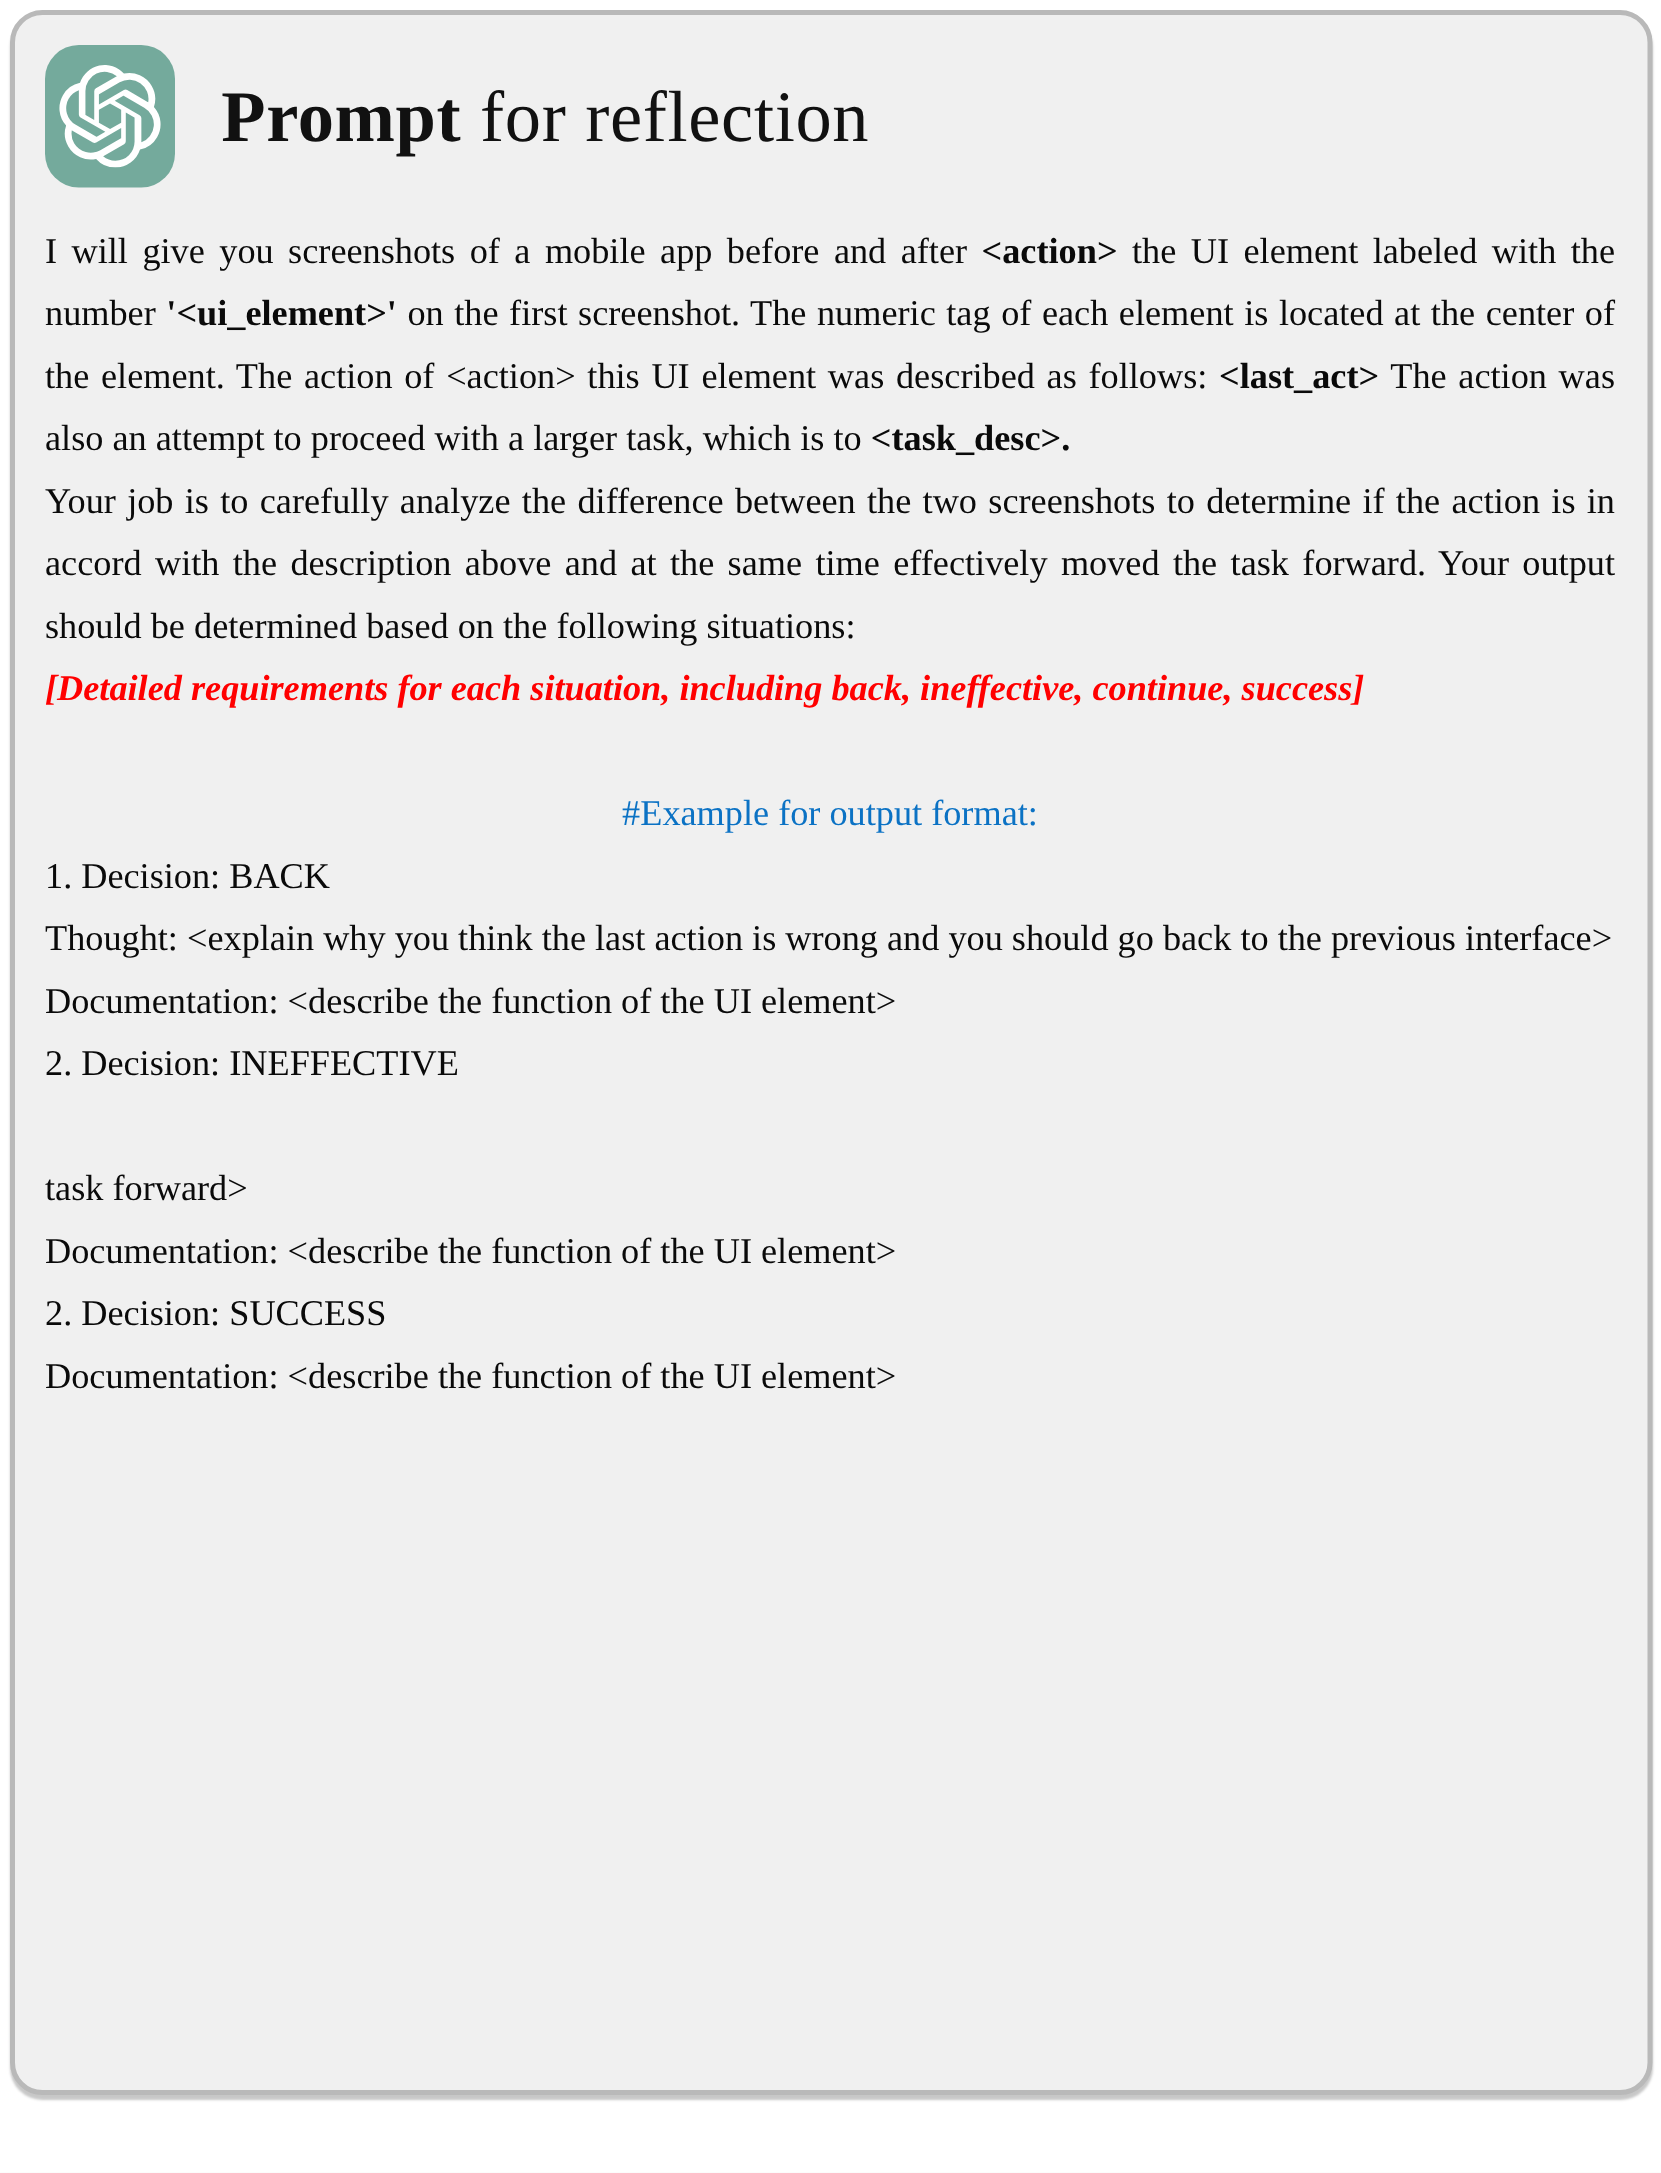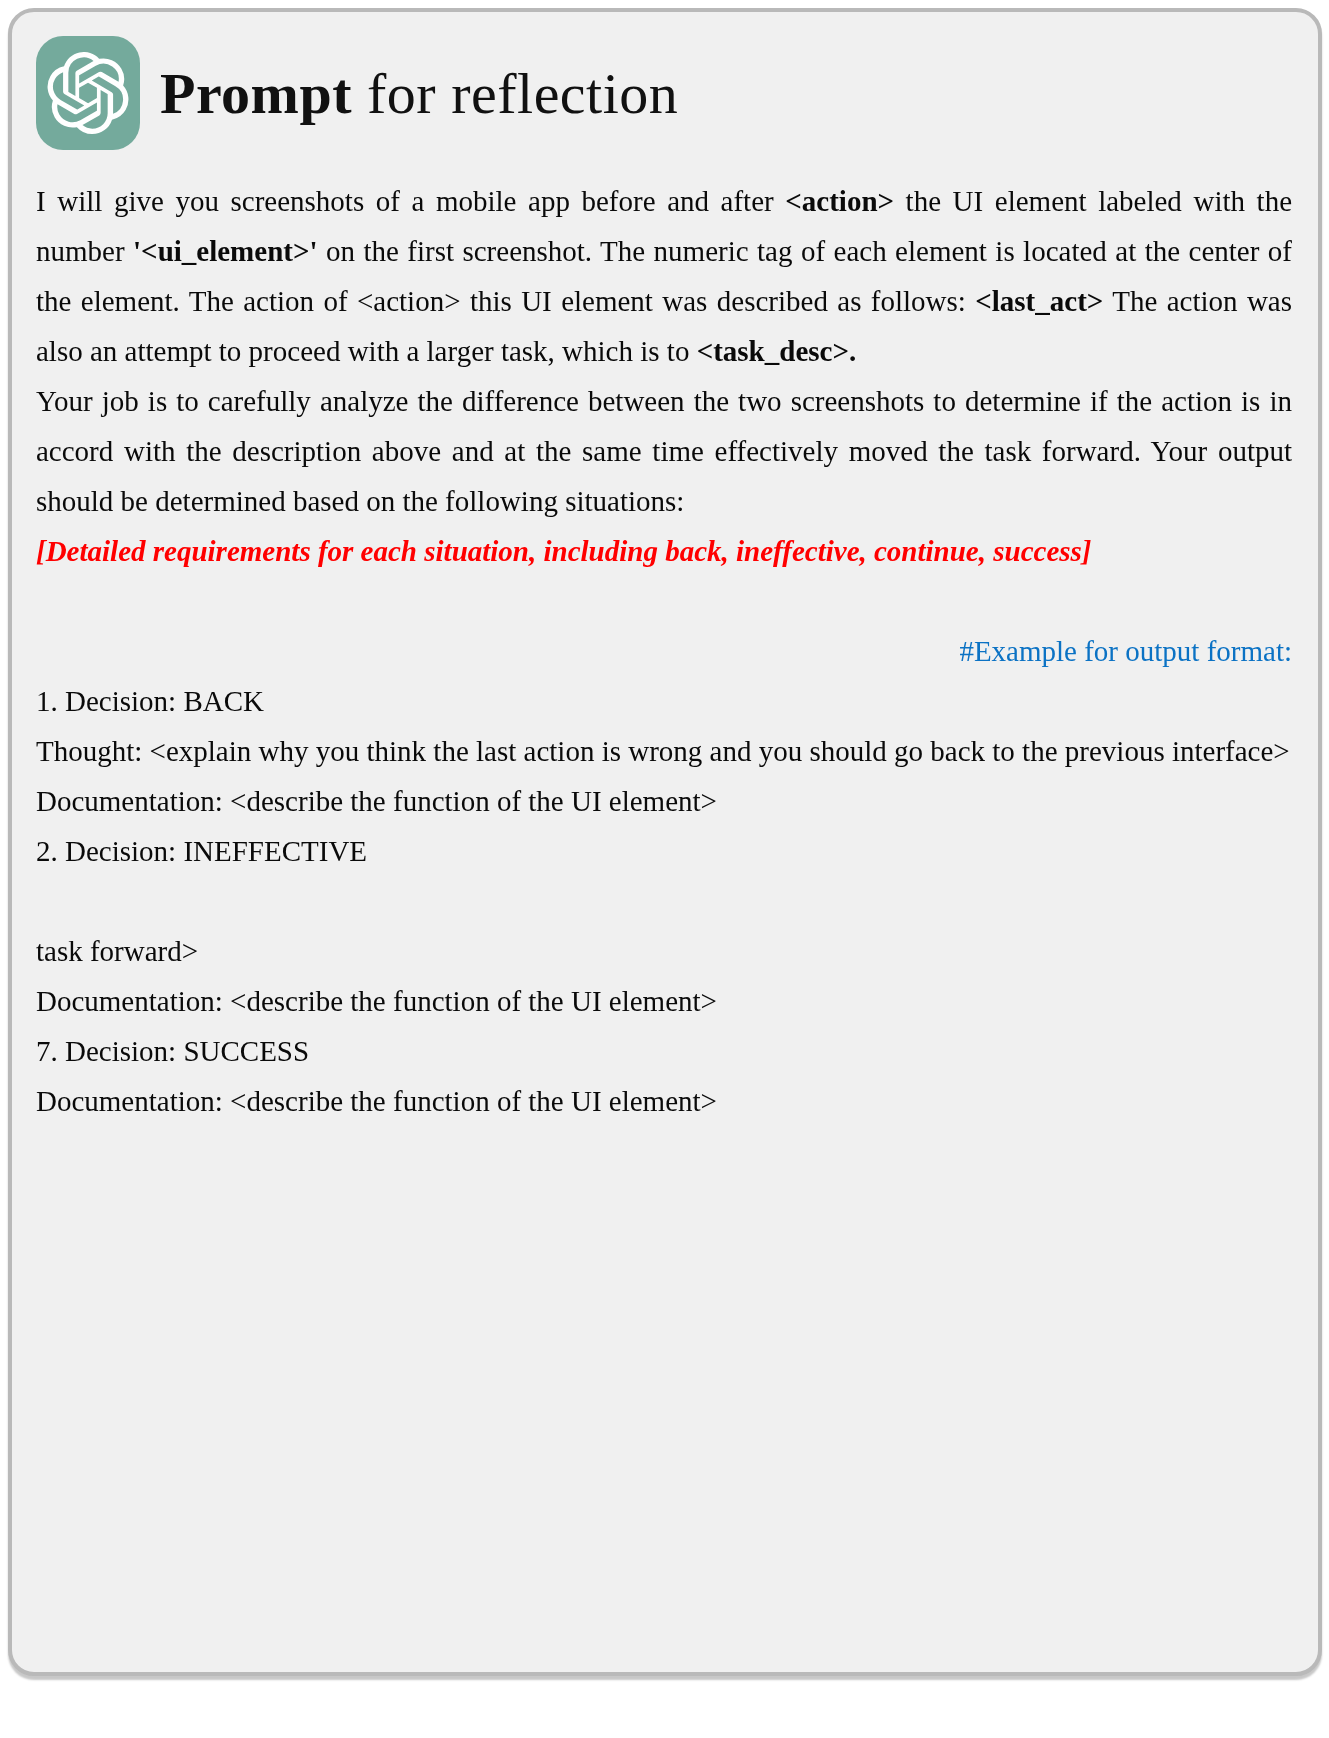--- a/index.html
+++ b/index.html
@@ -16,21 +16,21 @@
     min-height: 1668px;
     background: #f0f0f0;
     border: 4px solid #b9b9b9;
     border-radius: 26px;
     box-shadow: 0 4px 2px rgba(0,0,0,0.22);
     padding: 22px 26px 34px 24px;
   }
   .card-header {
     display: flex;
     align-items: center;
-    gap: 20px;
+    gap: 37px;
     padding-top: 2px;
   }
   .logo-badge {
     width: 104px;
     height: 114px;
     border-radius: 27px;
     background: #74AA9C;
     display: flex;
     align-items: center;
     justify-content: center;
@@ -60,21 +60,21 @@
     margin: 0;
     text-align: justify;
     color: #ff0000;
     font-weight: 700;
     font-style: italic;
   }
   .blank-line { height: 50px; }
   .blue-heading {
     margin: 0;
     color: #0b72c4;
-    text-align: right;
+    text-align: center;
   }
   .ex-line {
     margin: 0;
     text-align: justify;
     text-justify: inter-word;
   }
 </style>
 </head>
 <body>
 
@@ -102,17 +102,17 @@
     <div class="blank-line"></div>
 
     <p class="blue-heading">#Example for output format:</p>
 
     <p class="ex-line">1. Decision: BACK</p>
     <p class="ex-line">Thought: &lt;explain why you think the last action is wrong and you should go back to the previous interface&gt;</p>
     <p class="ex-line">Documentation: &lt;describe the function of the UI element&gt;</p>
     <p class="ex-line">2. Decision: INEFFECTIVE</p>
     <p class="ex-line"><br><span>task forward&gt;</span></p>
     <p class="ex-line">Documentation: &lt;describe the function of the UI element&gt;</p>
-    <p class="ex-line">7. Decision: SUCCESS</p>
+    <p class="ex-line">2. Decision: SUCCESS</p>
     <p class="ex-line">Documentation: &lt;describe the function of the UI element&gt;</p>
 
   </div>
 </div>
 
 </body></html>

